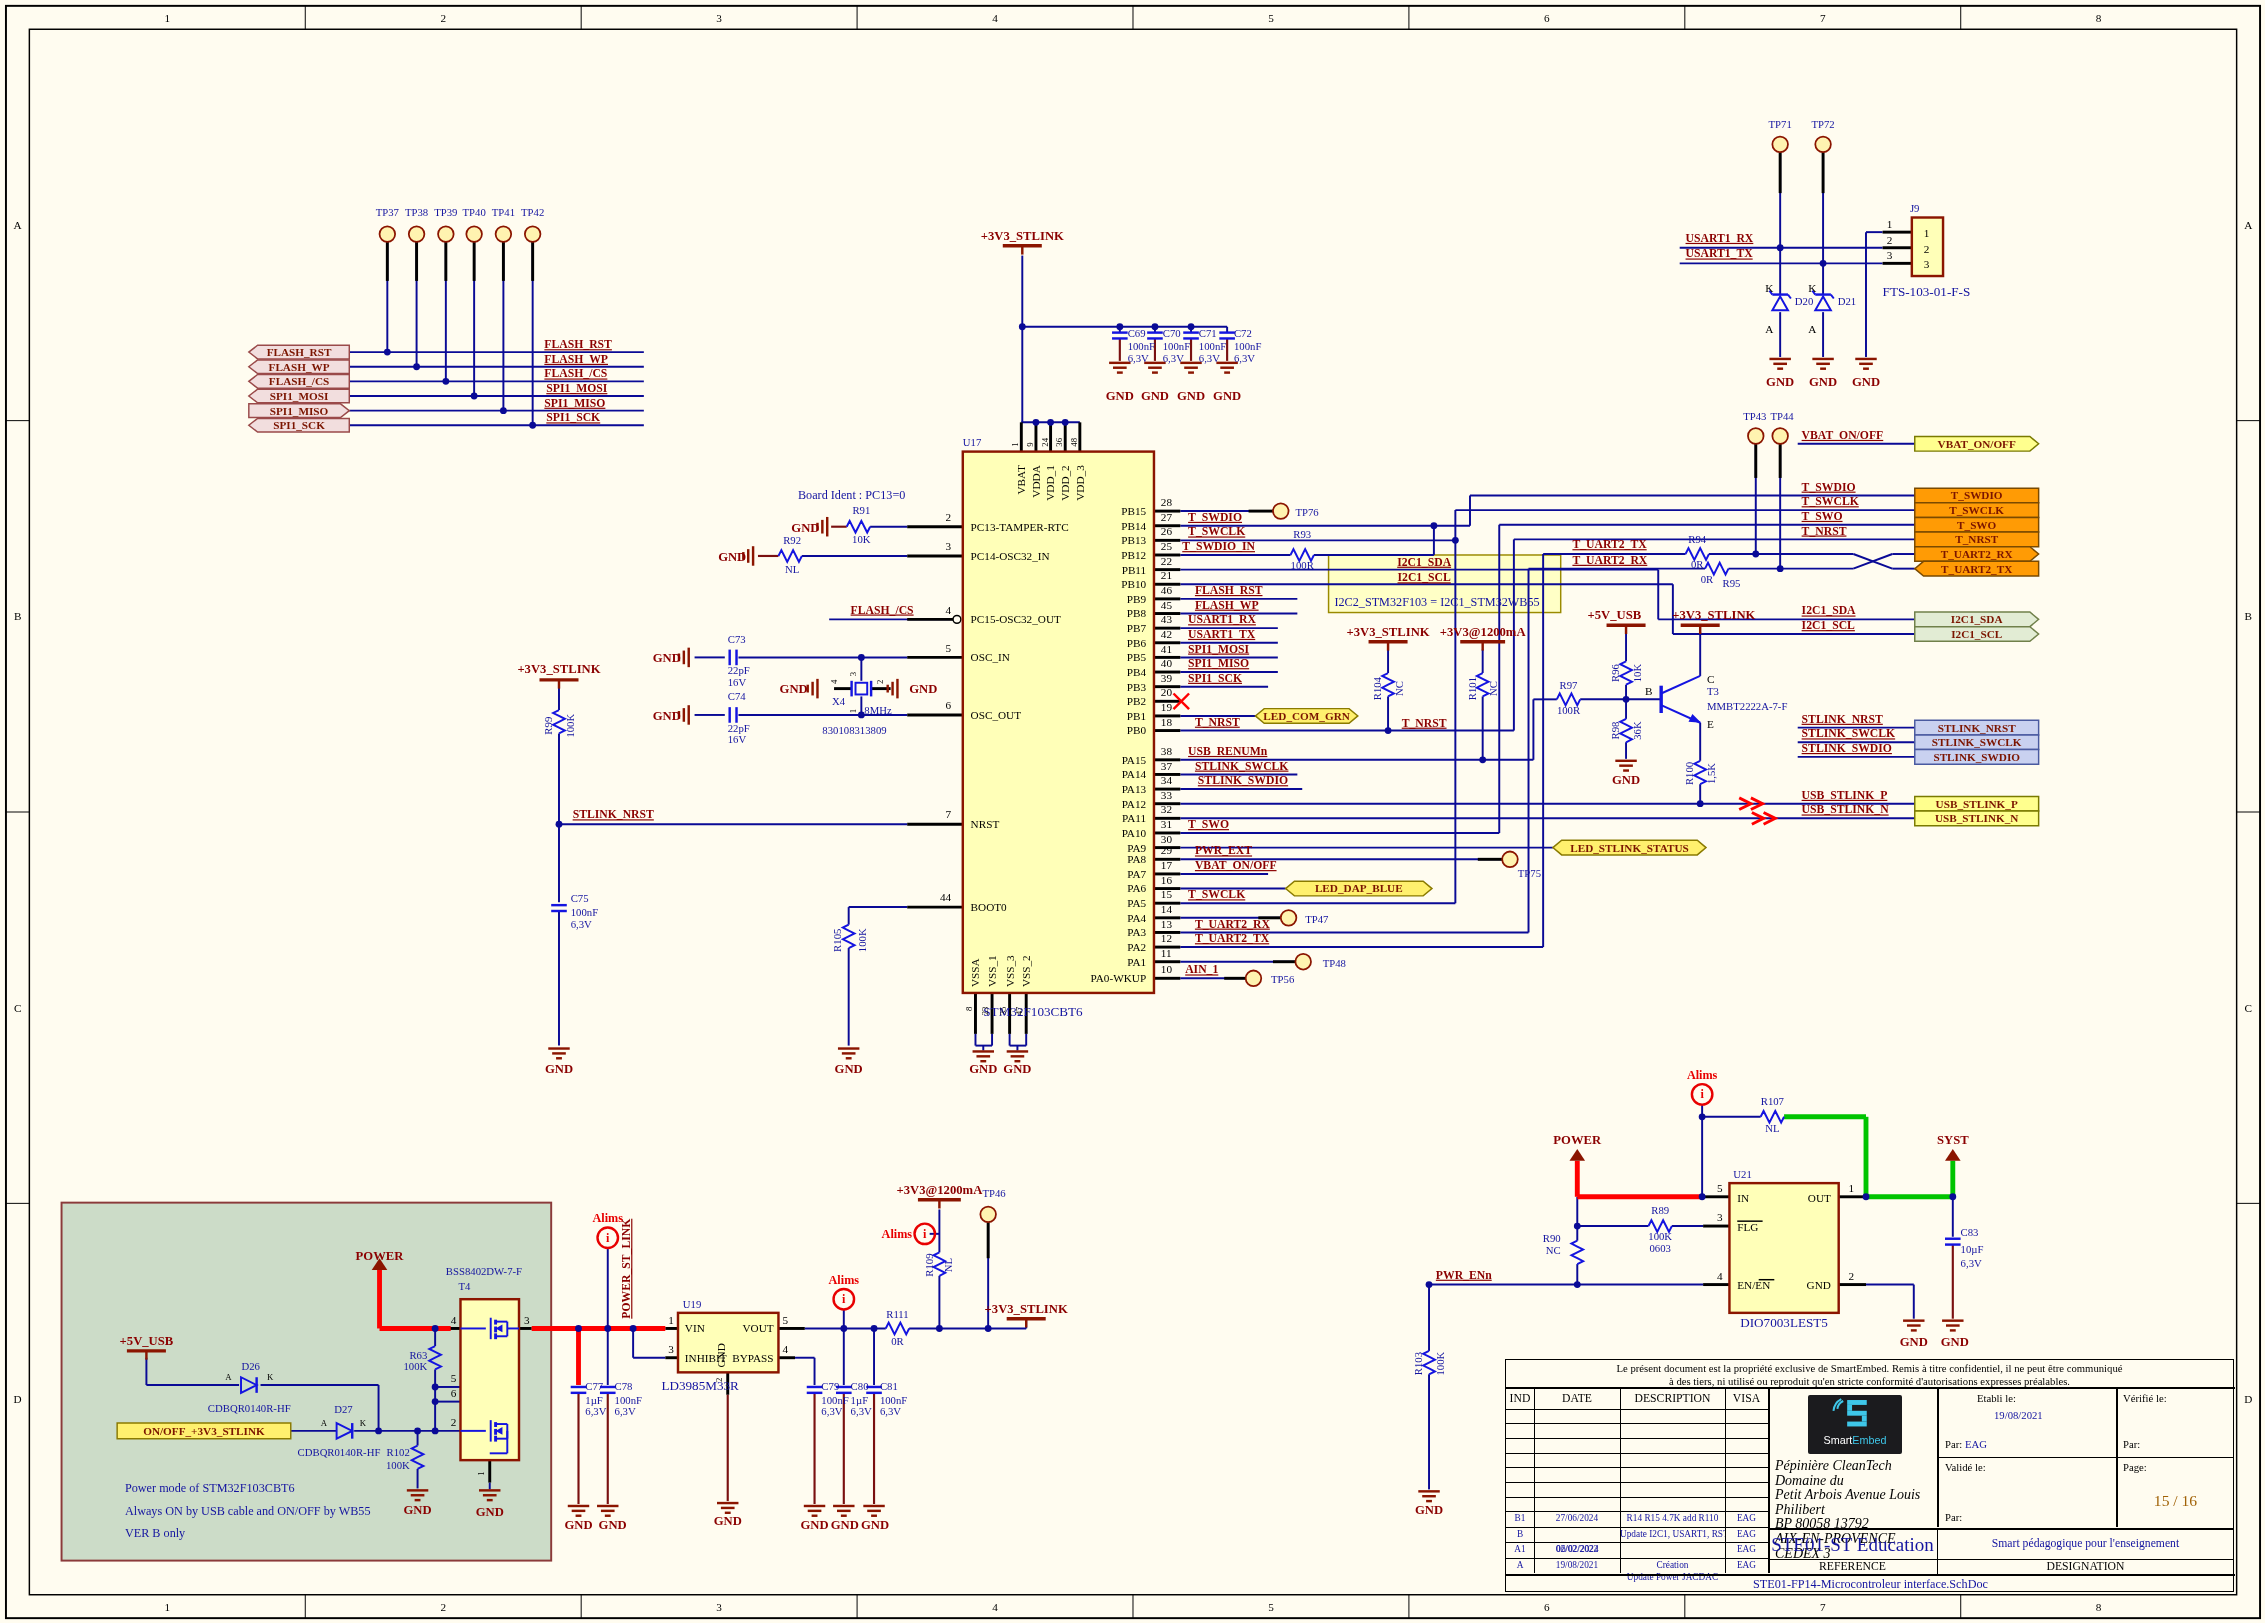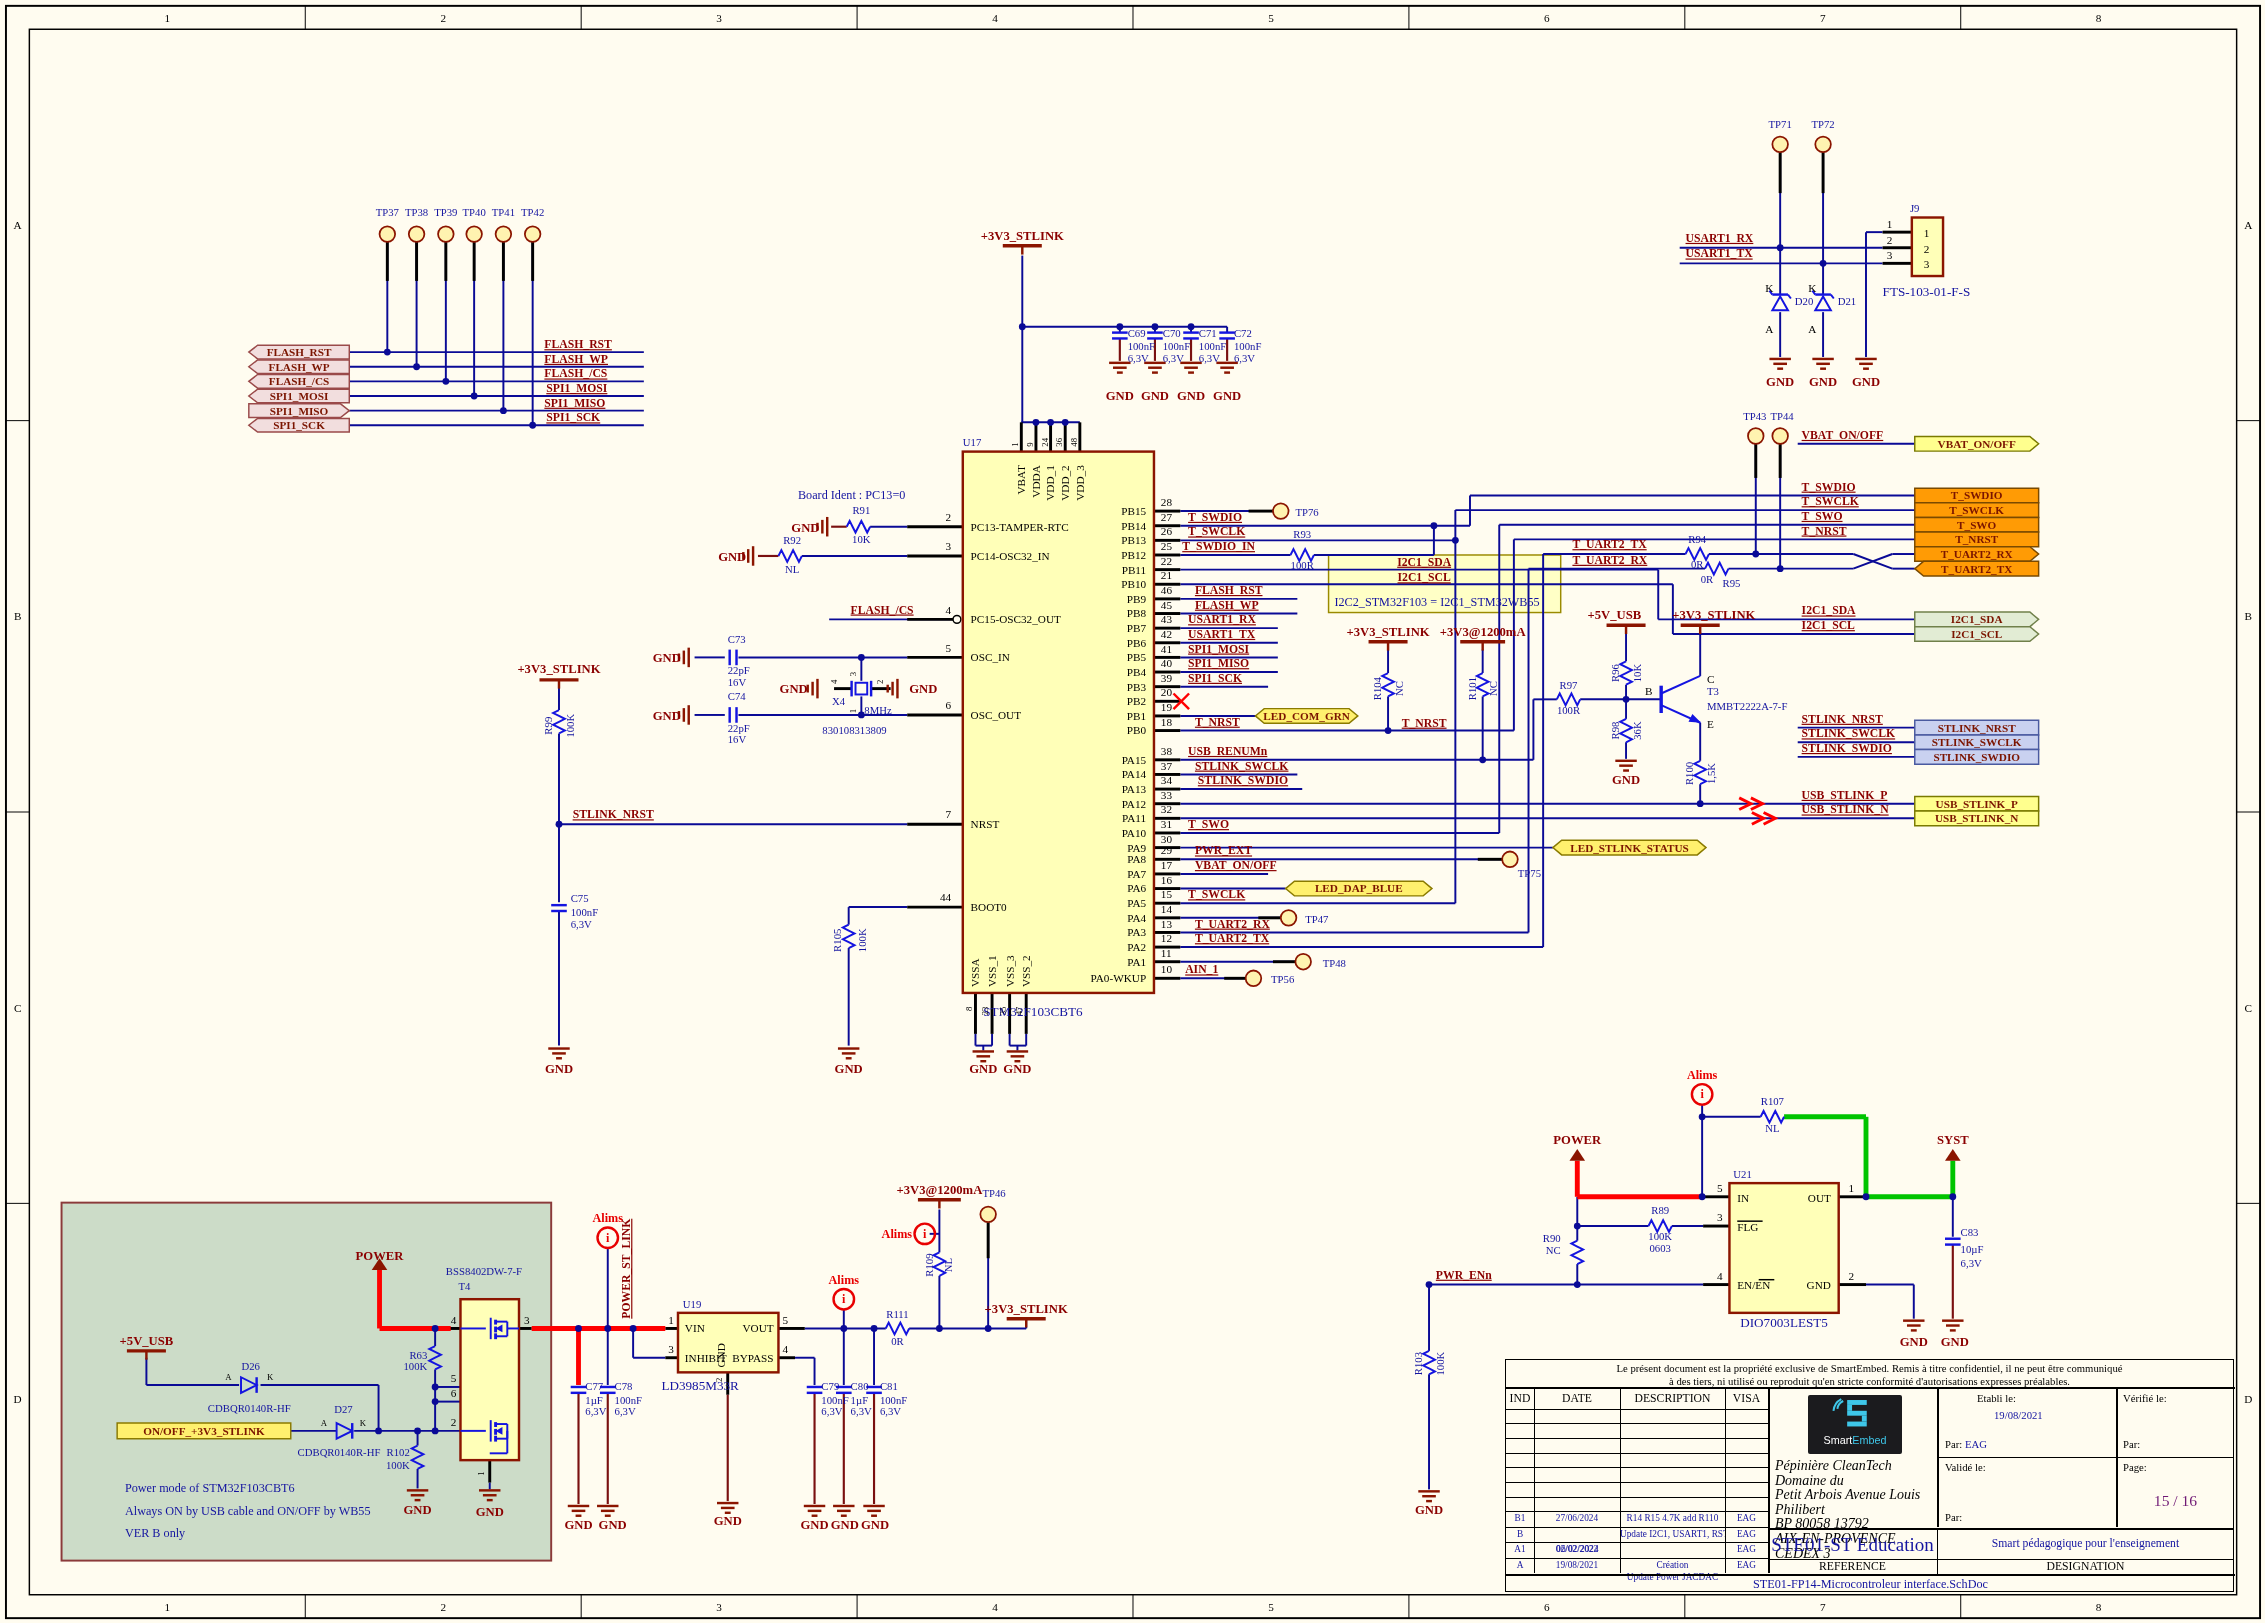--- a/index.html
+++ b/index.html
@@ -18,21 +18,21 @@
   
   #tb{position:absolute;left:1505px;top:1359px;width:729px;height:233px;border:1.5px solid #000;
       font-size:10.7px;color:#000;background:#FFFCF0;box-sizing:border-box;}
   #tb .abs{position:absolute;}
   #tb .line{position:absolute;background:#000;}
   #tb .ctr{text-align:center;}
   .blue{color:#1414A0;}
   .conf{width:100%;text-align:center;font-size:10.7px;}
   .hdr{font-size:11.7px;}
   .big-title{font-size:19px;color:#1414A0;}
-  .page-num{font-size:15.6px;color:#701a75;}
+  .page-num{font-size:15.6px;color:#a16207;}
   .rev{font-size:9.3px;color:#1414A0;white-space:nowrap;overflow:hidden;}
   .addr{font-size:14px;line-height:14.6px;font-style:italic;}
   #logo{position:absolute;background:#1b1b1e;border-radius:2px;}
   .brand{font-size:11px;font-family:"Liberation Sans",sans-serif;}
 </style>
 </head>
 <body>
 
 <div id="sheet">
   <svg id="cv" width="2266" height="1624" viewBox="0 0 2323 1665">

